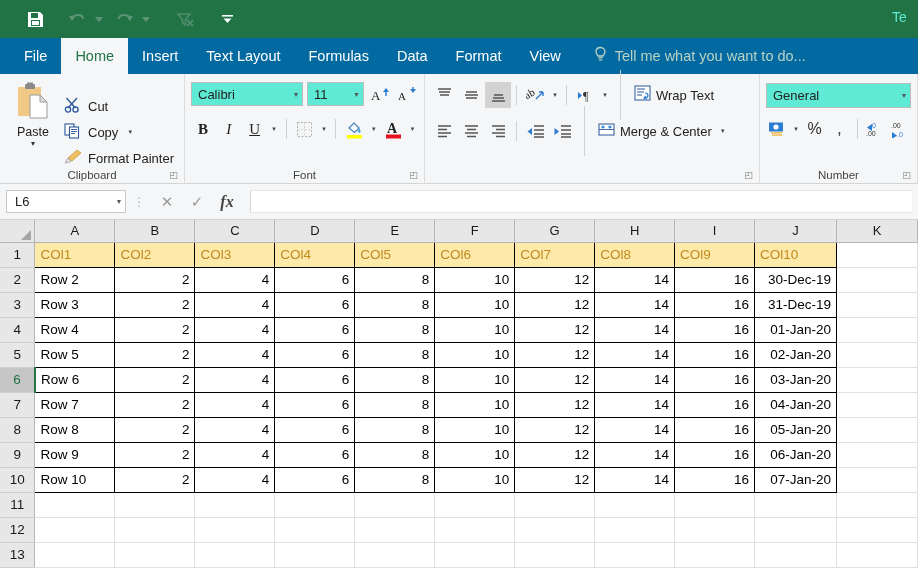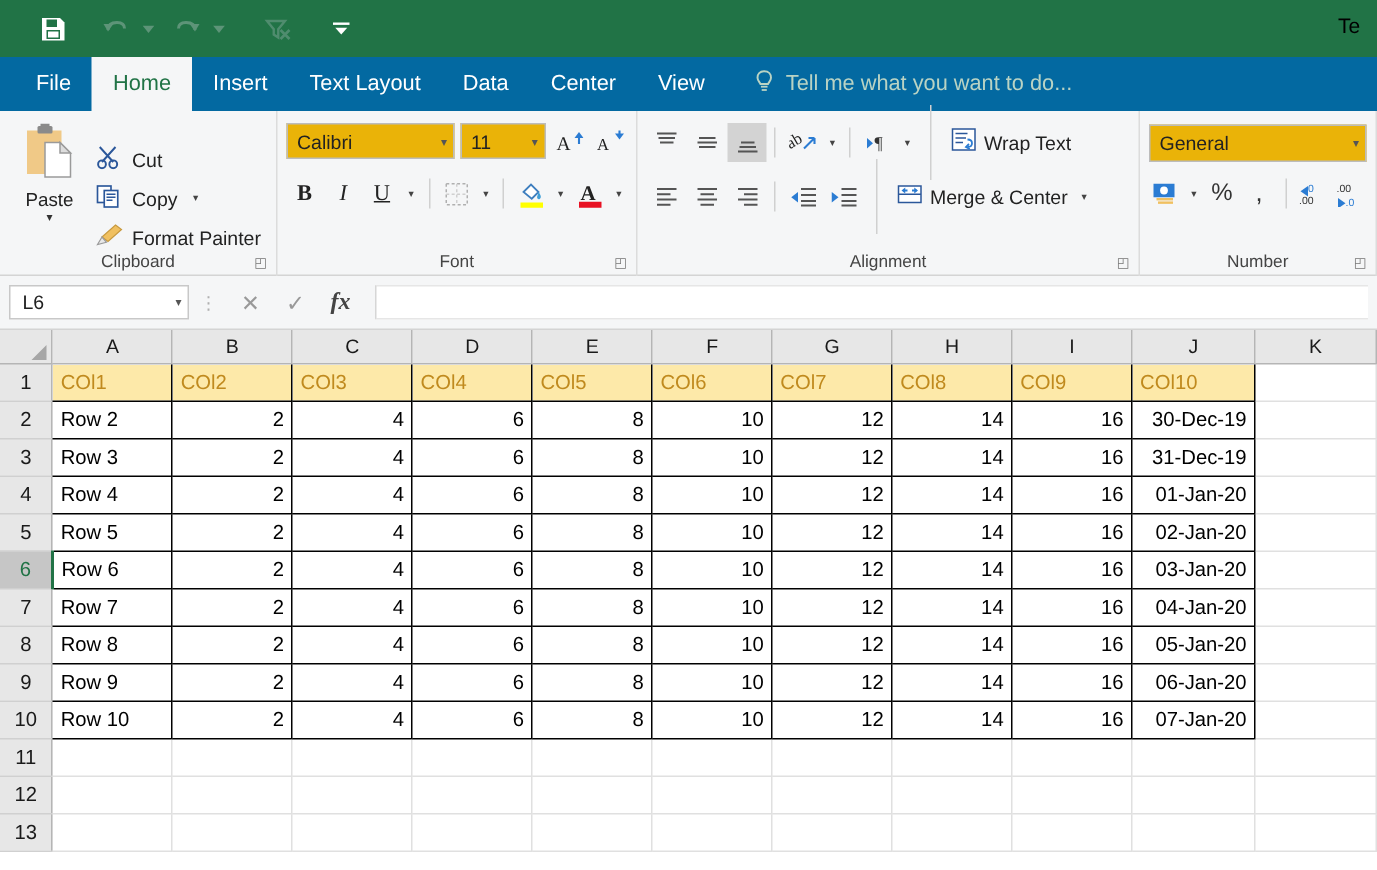--- a/index.html
+++ b/index.html
@@ -26,21 +26,21 @@
   }
   .qat-caret {
     width: 13px; height: 26px;
     display: flex; align-items: center; justify-content: center;
     margin-right: 6px;
   }
   .qat-sep { width: 14px; }
   .title-right {
     position: absolute;
     right: 0; top: 9px;
-    color: #000000;
+    color: #5eead4;
     font-size: 14px;
     white-space: nowrap;
     overflow: hidden;
     width: 26px;
   }
 
   
   .tabbar {
     height: 36px;
     background: #0369a1;
@@ -109,21 +109,21 @@
   .paste-lbl { font-size: 12.5px; color: #222; margin-top: 1px; }
   .paste-arrow { font-size: 8px; color: #333; line-height: 8px; margin-top: 1px; }
   .clip-items { display: flex; flex-direction: column; justify-content: center; gap: 2px; padding-left: 4px; }
   .clip-item { display: flex; align-items: center; gap: 6px; font-size: 13px; color: #222; height: 24px; }
 
   
   .font-row1 { display: flex; align-items: center; gap: 4px; height: 28px; }
   .font-row2 { display: flex; align-items: center; gap: 2px; height: 30px; margin-top: 6px; }
   .combo {
     height: 24px;
-    background: #eab308;
+    background: #5eead4;
     border: 1px solid #bcbcbc;
     display: flex; align-items: center;
     padding: 0 4px 0 6px;
     font-size: 13px; color: #222;
   }
   .combo .cval { flex: 1; white-space: nowrap; overflow: hidden; }
   .combo .cdrop { font-size: 8px; color: #555; padding-left: 4px; }
   .ficon {
     width: 26px; height: 26px;
     display: flex; align-items: center; justify-content: center;
@@ -319,22 +319,23 @@
       </svg>
   </div>
   <div class="title-right">Te</div>
 </div>
 
 <div class="tabbar">
   <div class="tab">File</div>
   <div class="tab active">Home</div>
   <div class="tab">Insert</div>
   <div class="tab">Text Layout</div>
+  <div class="tab">Formulas</div>
   <div class="tab">Data</div>
-  <div class="tab">Center</div>
+  <div class="tab">Format</div>
   <div class="tab">View</div>
   <div class="tellme">
     <span>
       <svg width="15" height="17" viewBox="0 0 15 17">
           <path d="M7.5 1.5 C4.5 1.5 3 3.6 3 5.8 C3 7.6 4.4 8.7 5 10 L10 10 C10.6 8.7 12 7.6 12 5.8 C12 3.6 10.5 1.5 7.5 1.5 Z" fill="none" stroke="#b9d3c4" stroke-width="1.3"></path>
           <rect x="5.3" y="11.2" width="4.4" height="1.2" fill="#b9d3c4"></rect>
           <rect x="5.8" y="13.4" width="3.4" height="1.2" fill="#b9d3c4"></rect>
         </svg>
     </span>
     <span>Tell me what you want to do...</span>
@@ -541,21 +542,20 @@
                 <path d="M4 6 L7 6 M13 6 L10 6" stroke="#2b7cd3" stroke-width="1.2"></path>
                 <path d="M3 6 L5.5 4 L5.5 8 Z" fill="#2b7cd3"></path>
                 <path d="M14 6 L11.5 4 L11.5 8 Z" fill="#2b7cd3"></path>
               </svg>
           </span>
           <span>Merge &amp; Center</span>
           <span class="minicaret">▾</span>
         </div>
       </div>
     </div>
-    <div class="grp-label">Alignment</div>
     <div class="grp-launcher">◰</div>
   </div>
 
   <div class="grp" style="width:158px;">
     <div style="flex:1;">
       <div class="font-row1" style="padding-top:2px;">
         <div class="combo" style="width:150px;height:25px;">
           <span class="cval">General</span>
           <span class="cdrop">▾</span>
         </div>

